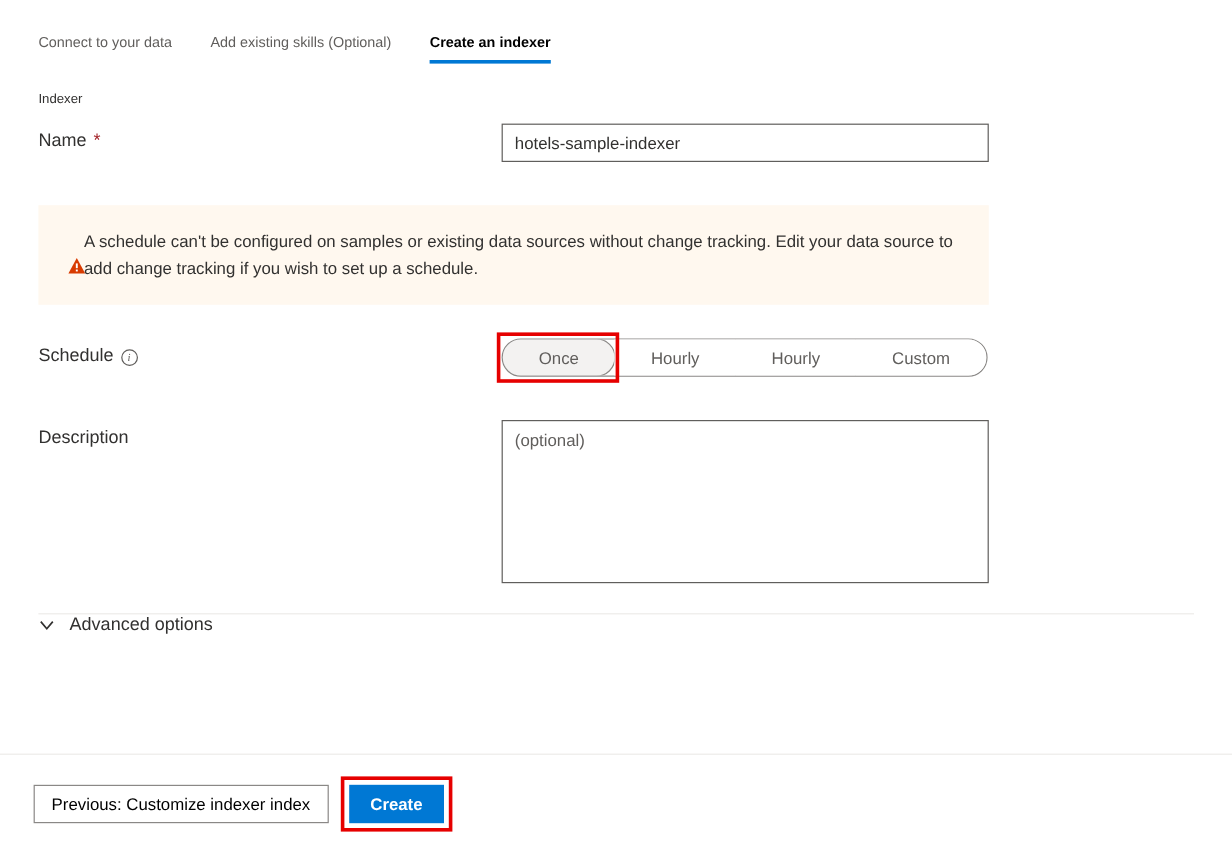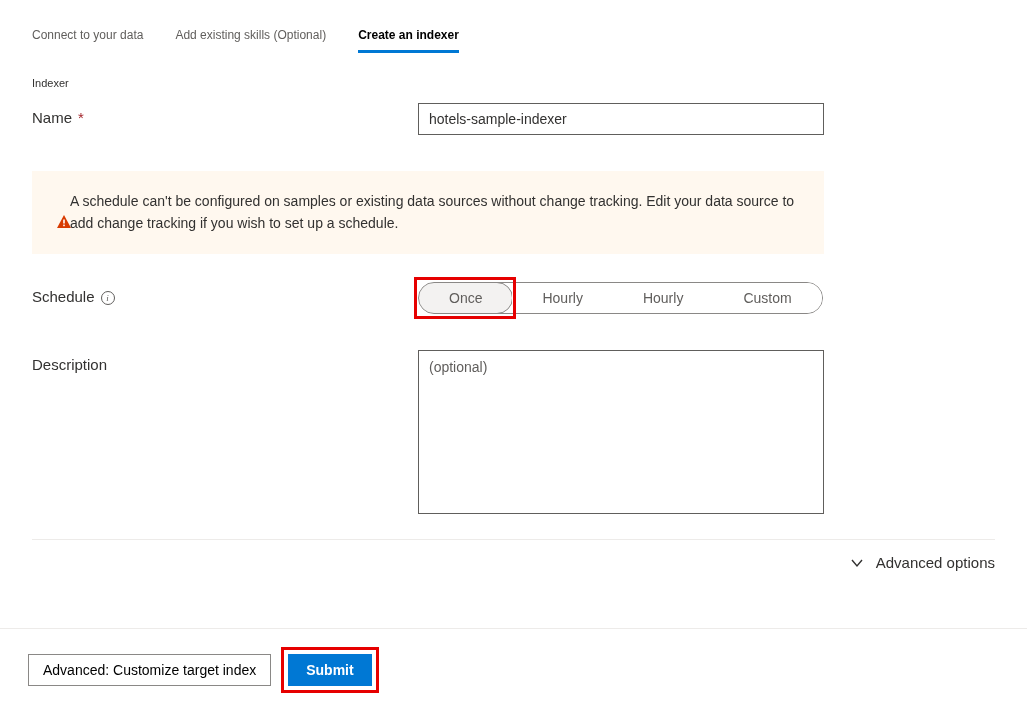--- a/index.html
+++ b/index.html
@@ -123,38 +123,36 @@
       border: 1px solid #8a8886;
       margin: -1px;
     }
     .highlight-red-btn {
       border: 3px solid #e60000;
       display: inline-block;
       padding: 4px;
     }
     .textarea {
       width: 406px;
-      height: 164px;
+      height: 136px;
       border: 1px solid #605e5c;
       padding: 8px 10px;
       font-size: 14px;
       font-family: inherit;
       resize: none;
     }
     .textarea::placeholder { color: #605e5c; }
     .advanced {
       border-top: 1px solid #edebe9;
       margin-top: 22px;
-      padding-top: 14px;
       display: flex;
       align-items: center;
       gap: 12px;
       cursor: pointer;
       font-size: 15px;
-      justify-content: flex-end;
     }
     .chevron {
       display: inline-block;
     }
     .chevron svg { display:block; }
     .footer {
       position: absolute;
       bottom: 8px;
       left: 0;
       right: 0;
@@ -255,17 +253,17 @@
     <span class="chevron">
       <svg width="14" height="14" viewBox="0 0 14 14">
           <path d="M2 4 L7 10 L12 4" fill="none" stroke="#323130" stroke-width="1.4"></path>
         </svg>
     </span>
     <span>Advanced options</span>
   </div>
 </div>
 
 <div class="footer">
-  <button class="btn-secondary">Advanced: Customize target index</button>
+  <button class="btn-secondary">Previous: Customize indexer index</button>
   <span class="highlight-red-btn">
-    <button class="btn-primary">Submit</button>
+    <button class="btn-primary">Create</button>
   </span>
 </div>
 
 </body></html>

